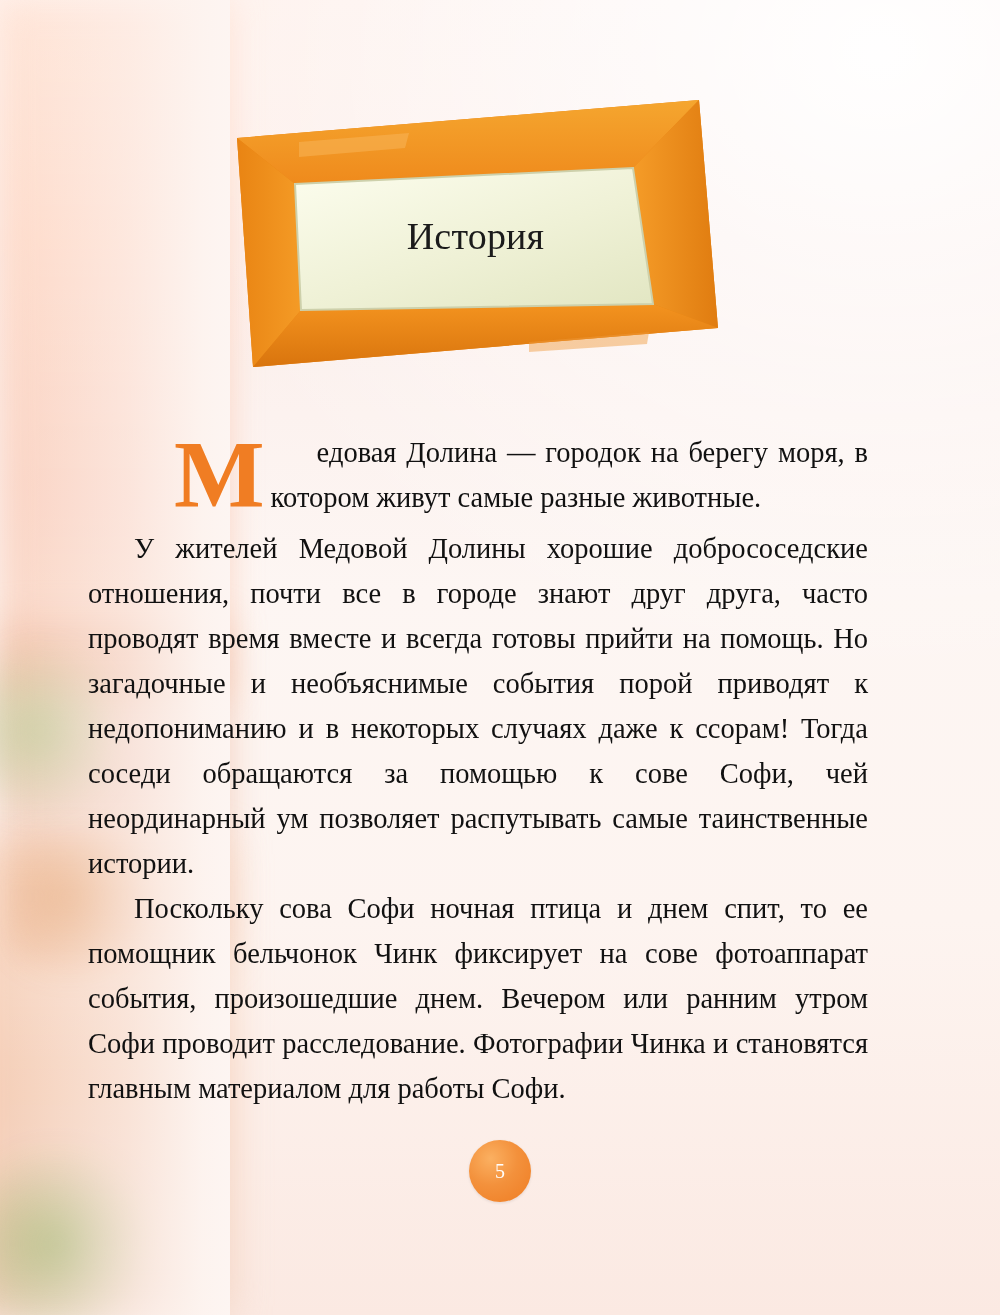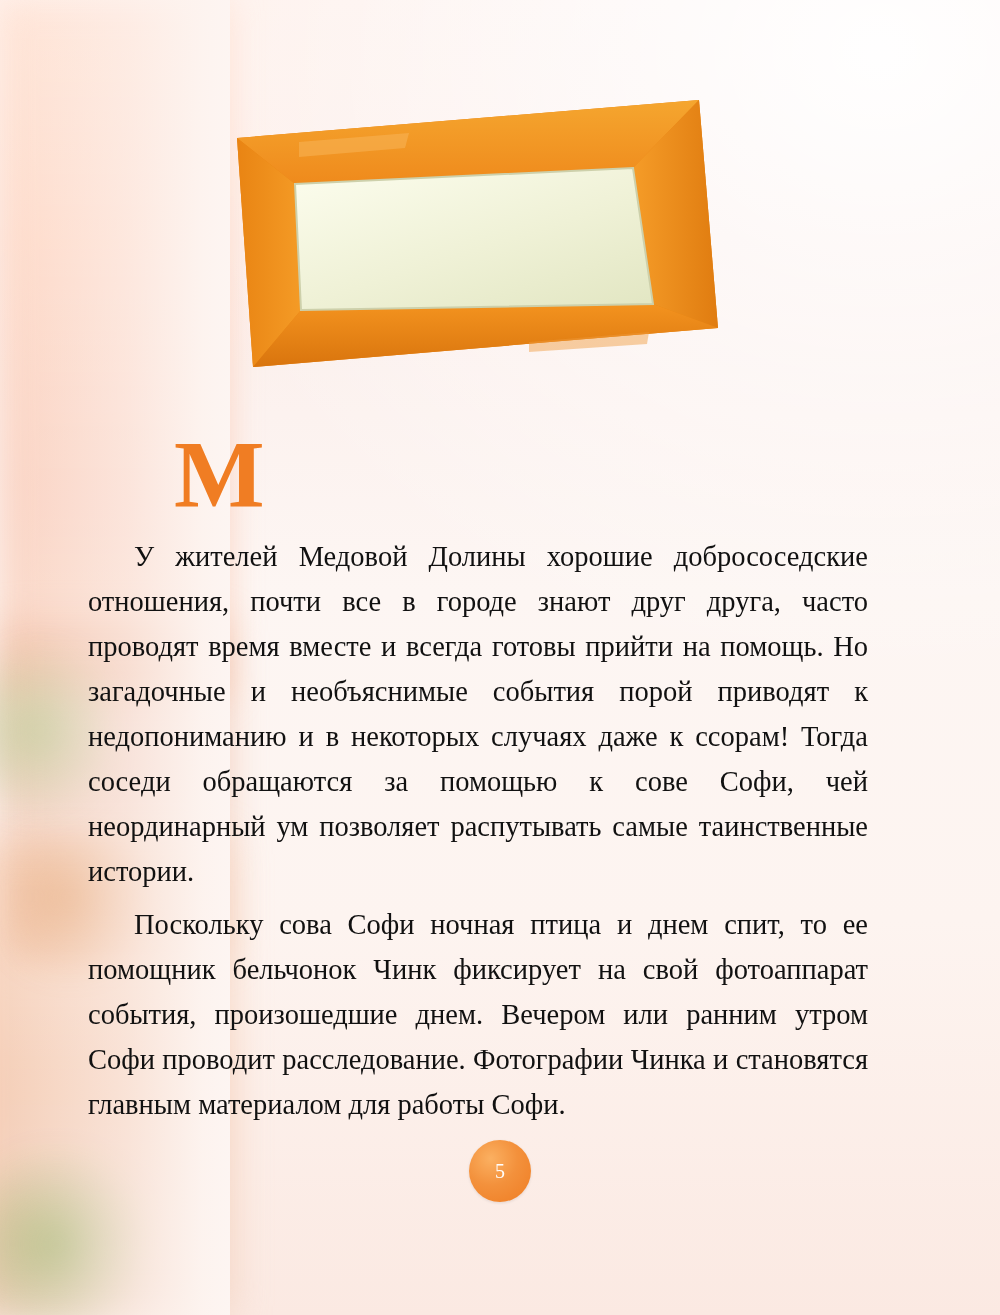--- a/index.html
+++ b/index.html
@@ -128,21 +128,21 @@
   }
   p.para {
     margin: 0;
     font-size: 28.5px;
     line-height: 45px;
     color: #111111;
     text-align: justify;
     text-indent: 46px;
     hyphens: manual;
   }
-  p.para + p.para { margin-top: 8px; }
+  p.para + p.para { margin-top: 0; }
 
   .dropcap-para {
     text-indent: 0;
     position: relative;
     min-height: 96px;
   }
   .dropcap {
     float: left;
     font-family: "Liberation Serif", serif;
     font-size: 96px;
@@ -226,26 +226,27 @@
       <polygon points="24,271 489,232 424,208 72,214" fill="url(#gBottom)"></polygon>
 
       <polygon points="66,88 404,72 424,208 72,214" fill="url(#gInner)"></polygon>
 
       <polygon points="66,88 404,72 424,208 72,214" fill="none" stroke="#cdd0ab" stroke-width="2"></polygon>
 
       <polygon points="70,46 180,37 176,52 70,61" fill="#f8b457" opacity="0.55"></polygon>
       <polygon points="300,246 420,236 418,248 300,256" fill="#f0993a" opacity="0.45"></polygon>
     </svg>
     <div class="plaque-text">
+      <span class="l1">История</span>
     </div>
   </div>
 
   <div class="content">
-    <p class="para dropcap-para"><span class="dropcap">М</span></p>
+    <p class="para dropcap-para"><span class="dropcap">М</span><span>едовая Долина — городок на берегу моря, в котором живут самые разные животные.</span></p>
     <p class="para">У жителей Медовой Долины хорошие добрососедские отношения, почти все в городе знают друг друга, часто проводят время вместе и всегда готовы прийти на помощь. Но загадочные и необъяснимые события порой приводят к недопониманию и в некоторых случаях даже к ссорам! Тогда соседи обращаются за помощью к сове Софи, чей неординарный ум позволяет распутывать самые таинственные истории.</p>
-    <p class="para">Поскольку сова Софи ночная птица и днем спит, то ее помощник бельчонок Чинк фиксирует на свой фотоаппарат события, произошедшие днем. Вечером или ранним утром Софи проводит расследование. Фотографии Чинка и становятся главным материалом для работы Софи.</p>
+    <p class="para">Поскольку сова Софи ночная птица и днем спит, то ее помощник бельчонок Чинк фиксирует на сове фотоаппарат события, произошедшие днем. Вечером или ранним утром Софи проводит расследование. Фотографии Чинка и становятся главным материалом для работы Софи.</p>
   </div>
 
   <div class="page-number">
     <span>5</span>
   </div>
 
 </div>
 
 </body></html>

